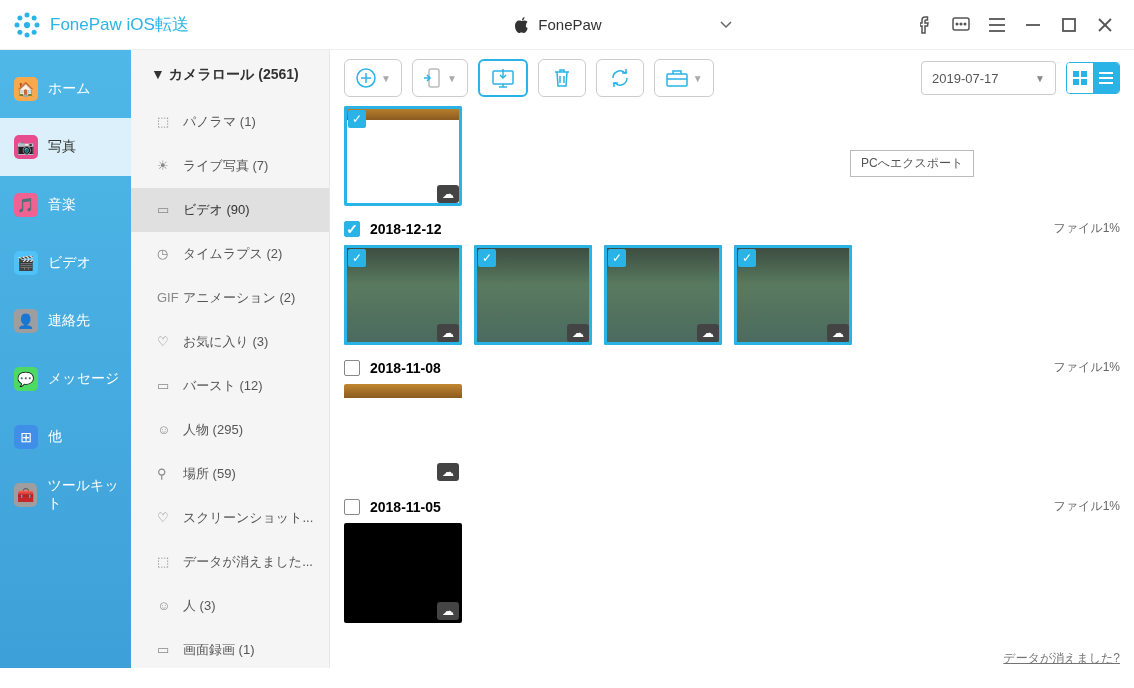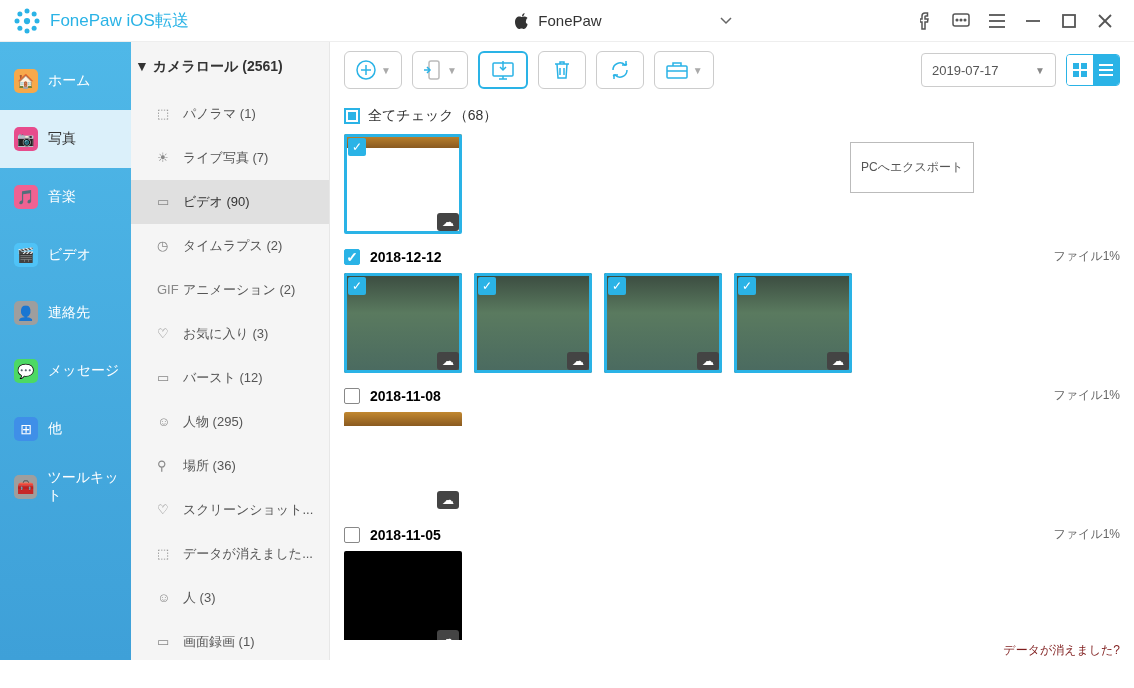--- a/index.html
+++ b/index.html
@@ -1,56 +1,56 @@
 <!DOCTYPE html>
 <html><head>
 <meta charset="utf-8">
 <style>
 * { margin:0; padding:0; box-sizing:border-box; font-family:"Hiragino Sans","Yu Gothic",sans-serif; }
 body { width:1134px; height:688px; background:#fff; overflow:hidden; position:relative; }
 
 
-.header { height:42px; display:flex; align-items:center; border-bottom:1px solid #eee; }
+.header { height:50px; display:flex; align-items:center; border-bottom:1px solid #eee; }
 .logo-area { width:330px; display:flex; align-items:center; padding-left:12px; }
 .logo-icon { width:30px; height:30px; color:#2ab3e6; margin-right:8px; }
 .logo-text { color:#2ab3e6; font-size:17px; font-weight:500; }
 .device-sel { flex:1; display:flex; justify-content:center; }
 .device-box { display:flex; align-items:center; gap:8px; color:#333; font-size:15px; cursor:pointer; }
 .device-box .chev { margin-left:110px; }
 .win-ctrls { display:flex; align-items:center; gap:18px; padding-right:20px; color:#444; }
 .win-ctrls > * { cursor:pointer; display:flex; align-items:center; justify-content:center; width:18px; height:18px; }
 
 
 .main { display:flex; height:618px; }
 .nav { width:131px; background:linear-gradient(180deg,#4fb8e8 0%,#3ea0d8 100%); padding-top:10px; }
 .nav-item { height:58px; display:flex; align-items:center; padding-left:14px; gap:10px; color:#fff; font-size:14px; cursor:pointer; }
 .nav-item.active { background:rgba(255,255,255,0.8); color:#333; }
 .nav-icon { width:24px; height:24px; border-radius:5px; display:flex; align-items:center; justify-content:center; font-size:14px; }
 
 .subnav { width:199px; background:#f5f5f5; border-right:1px solid #e7e7e7; overflow:hidden; }
-.subnav-head { height:50px; display:flex; align-items:center; padding-left:4px; font-size:14px; font-weight:bold; color:#333; cursor:pointer; }
+.subnav-head { height:50px; display:flex; align-items:center; padding-left:20px; font-size:14px; font-weight:bold; color:#333; cursor:pointer; }
 .subnav-item { height:44px; display:flex; align-items:center; padding-left:26px; gap:10px; font-size:13px; color:#555; cursor:pointer; }
 .subnav-item.active { background:#e0e0e0; color:#333; }
 .sub-icon { width:16px; height:16px; color:#888; }
 
 .content { flex:1; display:flex; flex-direction:column; background:#fff; position:relative; }
 
 
 .toolbar { height:56px; display:flex; align-items:center; padding:0 14px; gap:10px; }
 .tbtn { height:38px; min-width:48px; border:1px solid #ccc; border-radius:6px; background:#fff; display:flex; align-items:center; justify-content:center; gap:4px; cursor:pointer; padding:0 10px; color:#2ab3e6; }
 .tbtn.active { border:2px solid #2ab3e6; }
 .tbtn .chev-sm { color:#aaa; font-size:10px; }
 .spacer { flex:1; }
 .date-sel { height:34px; border:1px solid #ccc; border-radius:4px; padding:0 10px; display:flex; align-items:center; gap:12px; font-size:13px; color:#555; cursor:pointer; min-width:135px; justify-content:space-between;}
 .view-toggle { display:flex; border:1px solid #2ab3e6; border-radius:4px; overflow:hidden; }
 .view-toggle > div { width:26px; height:30px; display:flex; align-items:center; justify-content:center; cursor:pointer; }
 .view-toggle .on { background:#2ab3e6; color:#fff; }
 .view-toggle .off { color:#2ab3e6; background:#fff;}
 
-.tooltip { position:absolute; top:100px; left:520px; border:1px solid #bbb; background:#fff; padding:16px 10px; font-size:12px; color:#555; }
+.tooltip { position:absolute; top:100px; left:520px; border:1px solid #bbb; background:#fff; padding:4px 10px; font-size:12px; color:#555; }
 
 .selectall { height:36px; display:flex; align-items:center; padding-left:14px; gap:8px; font-size:14px; color:#333; }
 .cb { width:16px; height:16px; border:2px solid #2ab3e6; display:flex; align-items:center; justify-content:center; }
 .cb.half::after { content:""; width:8px; height:8px; background:#2ab3e6; }
 
 .scroll { flex:1; overflow-y:hidden; padding:0 14px; }
 
 .group-head { display:flex; align-items:center; gap:10px; padding:8px 0; font-size:14px; font-weight:bold; }
 .group-head .right { margin-left:auto; font-size:12px; font-weight:normal; color:#666; }
 .cb2 { width:16px; height:16px; border:1.5px solid #888; border-radius:2px; display:flex; align-items:center; justify-content:center; color:#fff; }
@@ -61,21 +61,21 @@
 .thumb.sel { outline:3px solid #2ab3e6; outline-offset:-3px; }
 .thumb .tick { position:absolute; top:4px; left:4px; width:18px; height:18px; background:#2ab3e6; display:flex; align-items:center; justify-content:center; color:#fff; font-size:12px; border-radius:2px;}
 .thumb .cloud { position:absolute; bottom:3px; right:3px; width:22px; height:18px; background:#444; border-radius:3px; display:flex; align-items:center; justify-content:center; color:#fff; font-size:12px;}
 .plant { background:linear-gradient(180deg,#3a4a3f 0%,#5a7a5f 40%,#4a6a60 100%); }
 .screenshot-tile { background:linear-gradient(180deg,#c28830 0%,#8a5a20 100%); display:grid; grid-template-columns:repeat(4,1fr); grid-template-rows:repeat(4,1fr); gap:2px; padding:4px;}
 .screenshot-tile > div{ background:#6a4418; border-radius:3px;}
 .screenshot-tile > div:nth-child(1){background:#f09000;} .screenshot-tile > div:nth-child(2){background:#0077dd;}
 .black-thumb { background:#000; }
 
 .statusbar { height:20px; display:flex; align-items:center; padding:0 14px; font-size:12px; color:#666; }
-.statusbar .link { margin-left:auto; color:#7f1d1d; cursor:pointer; }
+.statusbar .link { margin-left:auto; color:#737373; text-decoration:underline; cursor:pointer; }
 
 svg{display:block}
 </style>
 </head>
 <body>
 
 <div class="header">
   <div class="logo-area">
     <span class="logo-icon">
       <svg viewBox="0 0 24 24" width="30" height="30" fill="currentColor">
@@ -212,21 +212,21 @@
         <div class="subnav-item">
           <span class="sub-icon">▭</span>
           <span>バースト (12)</span>
         </div>
         <div class="subnav-item">
           <span class="sub-icon">☺</span>
           <span>人物 (295)</span>
         </div>
         <div class="subnav-item">
           <span class="sub-icon">⚲</span>
-          <span>場所 (36)</span>
+          <span>場所 (59)</span>
         </div>
         <div class="subnav-item">
           <span class="sub-icon">♡</span>
           <span>スクリーンショット...</span>
         </div>
         <div class="subnav-item">
           <span class="sub-icon">⬚</span>
           <span>データが消えました...</span>
         </div>
         <div class="subnav-item">
@@ -303,24 +303,20 @@
               <line x1="0" y1="2" x2="14" y2="2"></line>
               <line x1="0" y1="7" x2="14" y2="7"></line>
               <line x1="0" y1="12" x2="14" y2="12"></line>
             </svg>
           </div>
       </div>
     </div>
 
     <div class="tooltip">PCへエクスポート</div>
 
-    <div class="selectall">
-      <span class="cb half"></span>
-      <span>全てチェック（68）</span>
-    </div>
 
     <div class="scroll" id="scroll">
         <div class="thumbs">
           <div class="thumb   sel">
     <div class="screenshot-tile">
               <div></div>
               <div></div>
               <div></div>
               <div></div>
               <div></div>

